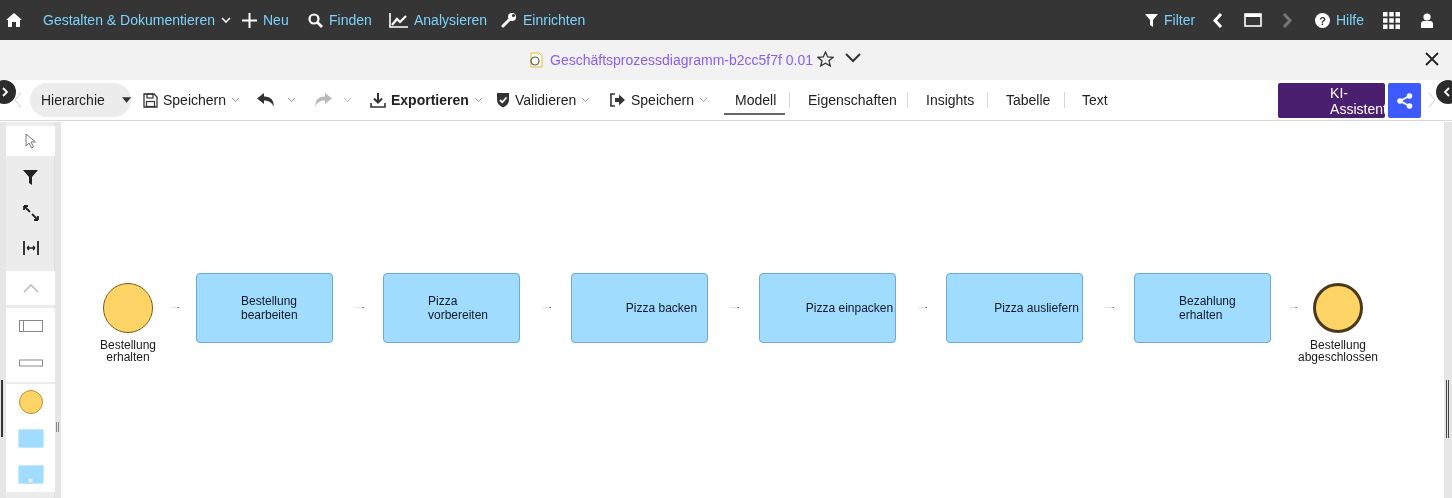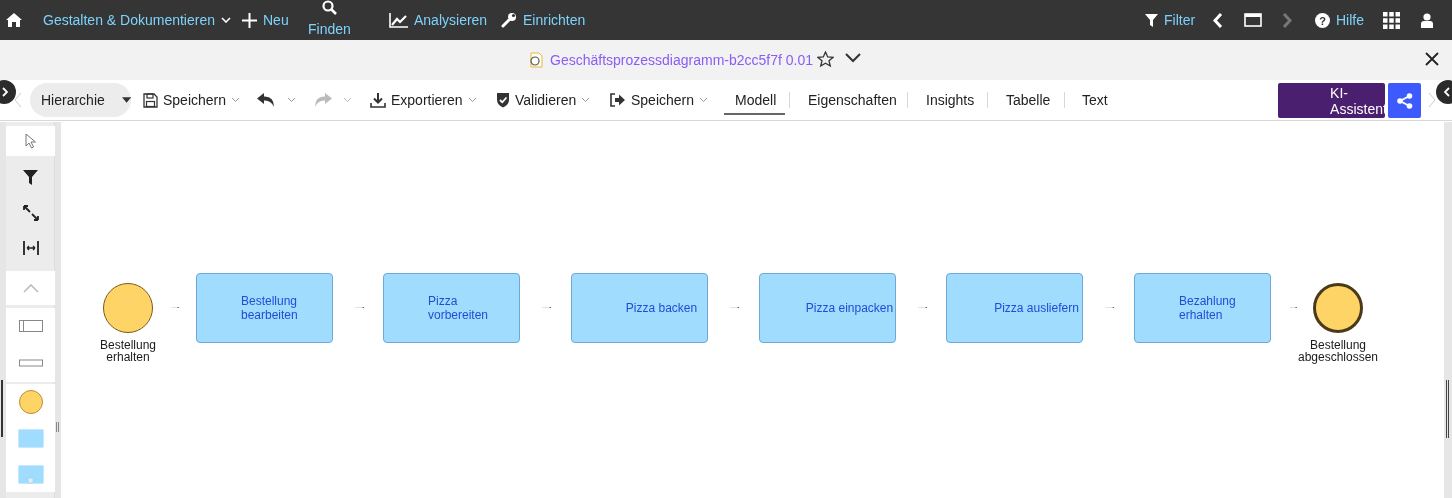--- a/index.html
+++ b/index.html
@@ -22,21 +22,21 @@
   .kommentare { position: absolute; left: 1141px; top: 3px; width: 133px; height: 35px; background: #ececec; border-radius: 2px; display: flex; align-items: center; justify-content: center; gap: 5px; font-size: 14px; cursor: pointer; }
   .ki { position: absolute; left: 1278px; top: 3px; width: 107px; height: 35px; background: #4b1f6f; color: #fff; border-radius: 2px; display: flex; align-items: center; justify-content: center; gap: 6px; font-size: 14px; cursor: pointer; padding-left: 48px; }
   .share { position: absolute; left: 1388px; top: 3px; width: 33px; height: 35px; background: #3d5afe; border-radius: 2px; display: flex; align-items: center; justify-content: center; cursor: pointer; }
   .circbtn { position: absolute; width: 24px; height: 24px; border-radius: 12px; background: #2b2b2b; display: flex; align-items: center; justify-content: center; cursor: pointer; }
   .palette { position: absolute; left: 6px; top: 122px; width: 49px; height: 376px; background: #ececec; border-right: 1px solid #ddd; }
   .palette .slot { position: absolute; left: 0; width: 49px; display: flex; align-items: center; justify-content: center; cursor: pointer; }
   .leftgutter { position: absolute; left: 0; top: 122px; width: 6px; height: 376px; background: #e6e6e6; }
   .splitter { position: absolute; left: 55px; top: 122px; width: 6px; height: 376px; background: #e6e6e6; }
   .rightgutter { position: absolute; left: 1444px; top: 122px; width: 8px; height: 376px; background: #e6e6e6; }
   .canvas { position: absolute; left: 61px; top: 122px; width: 1383px; height: 376px; background: #fff; }
-  .task { position: absolute; top: 151px; width: 137px; height: 70px; background: #a0dcfd; border: 1px solid #6fa8d6; border-radius: 4px; display: flex; align-items: center; justify-content: center; font-size: 12px; color: #1d4ed8; cursor: pointer; padding-left: 44px; }
+  .task { position: absolute; top: 151px; width: 137px; height: 70px; background: #a0dcfd; border: 1px solid #6fa8d6; border-radius: 4px; display: flex; align-items: center; justify-content: center; font-size: 12px; color: #0f172a; cursor: pointer; padding-left: 44px; }
   .event { position: absolute; top: 161px; width: 50px; height: 50px; border-radius: 25px; background: #ffd466; cursor: pointer; }
   .event.start { border: 1px solid #7a5a1e; }
   .event.end { border: 3px solid #4a3a1a; }
   .evlabel { position: absolute; top: 217px; width: 100px; text-align: center; font-size: 12px; line-height: 12px; color: #1a1a1a; }
   .arrow { position: absolute; top: 185px; height: 2px; }
 </style>
 </head>
 <body>
 
 <div class="topbar">
@@ -50,21 +50,21 @@
     <svg width="10" height="6" viewBox="0 0 10 6">
         <path d="M1 1 L5 5 L9 1" stroke="#fff" stroke-width="1.6" fill="none"></path>
       </svg>
   </div>
   <div class="item" style="left:242px;">
     <svg width="15" height="15" viewBox="0 0 15 15">
         <path d="M7.5 0 V15 M0 7.5 H15" stroke="#fff" stroke-width="2"></path>
       </svg>
     <span>Neu</span>
   </div>
-  <div class="item" style="left:308px;flex-direction:column;">
+  <div class="item" style="left:308px;">
     <svg width="15" height="15" viewBox="0 0 15 15">
         <circle cx="6" cy="6" r="4.5" stroke="#fff" stroke-width="2.2" fill="none"></circle>
         <path d="M9.5 9.5 L14 14" stroke="#fff" stroke-width="2.6"></path>
       </svg>
     <span>Finden</span>
   </div>
   <div class="item" style="left:389px;">
     <svg width="19" height="15" viewBox="0 0 19 15">
         <path d="M1 0 V14 H19" stroke="#fff" stroke-width="1.6" fill="none"></path>
         <path d="M3 12 L8 6 L11 9 L17 3" stroke="#fff" stroke-width="2.2" fill="none"></path>
@@ -188,21 +188,21 @@
   </div>
   <div class="tb" style="left:313px;">
     <svg width="19" height="14" viewBox="0 0 19 14">
         <path d="M12 0 L19 5.5 L12 11 V7.5 Q5 7 2 14 Q2 3 12 3.5 Z" fill="#bbb"></path>
       </svg>
     <svg width="9" height="6" viewBox="0 0 9 6" style="margin-left:6px">
         <path d="M1 1 L4.5 4.5 L8 1" stroke="#bbb" stroke-width="1" fill="none"></path>
       </svg>
   </div>
 
-  <div class="tb" style="left:370px;">
+  <div class="tb" style="left:370px;font-weight:bold;">
     <svg width="16" height="16" viewBox="0 0 16 16">
         <path d="M8 1 V10 M4 6.5 L8 10.5 L12 6.5" stroke="#333" stroke-width="2" fill="none"></path>
         <path d="M1 11 V15 H15 V11" stroke="#333" stroke-width="1.6" fill="none"></path>
       </svg>
     <span>Exportieren</span>
     <svg width="9" height="6" viewBox="0 0 9 6">
         <path d="M1 1 L4.5 4.5 L8 1" stroke="#999" stroke-width="1" fill="none"></path>
       </svg>
   </div>
 

